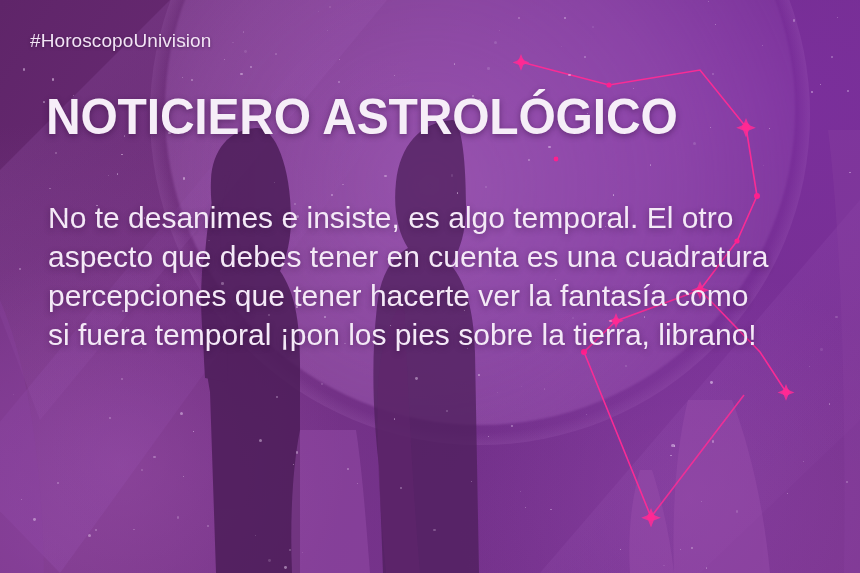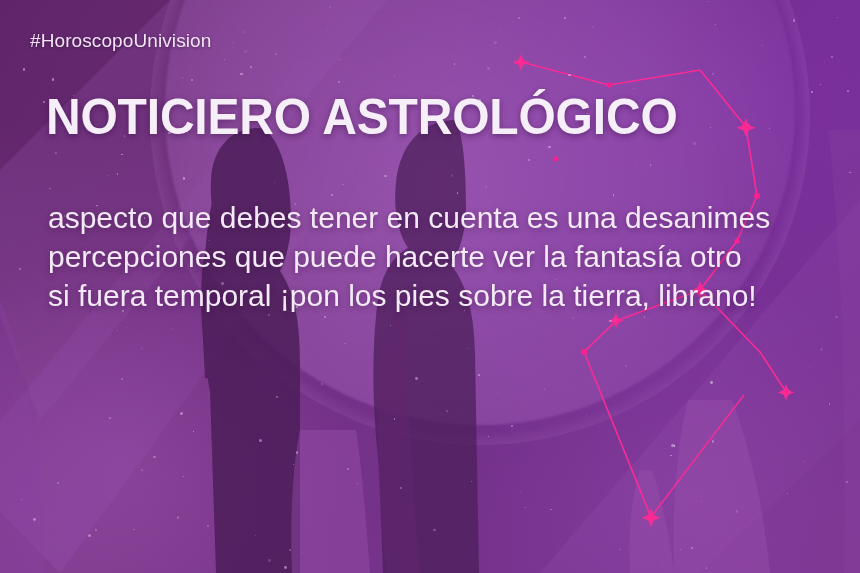--- a/index.html
+++ b/index.html
@@ -324,18 +324,19 @@
       <div class="star" style="width: 2.60286px; height: 2.60286px; left: 51.8498px; top: 78.439px; opacity: 0.55;"></div>
       <div class="star" style="width: 1.83279px; height: 1.83279px; left: 584.137px; top: 55.7353px; opacity: 0.36;"></div>
       <div class="star" style="width: 2.3444px; height: 2.3444px; left: 484.822px; top: 185.615px; opacity: 0.18;"></div>
     </div>
 
   <div id="hashtag">#HoroscopoUnivision</div>
 
   <div id="title">NOTICIERO ASTROLÓGICO</div>
 
   <div id="body">
-      <span class="ln">aspecto que debes tener en cuenta es una desanimes</span>
-      <span class="ln">percepciones que puede hacerte ver la fantasía otro</span>
+      <span class="ln">No te desanimes e insiste, es algo temporal. El otro</span>
+      <span class="ln">aspecto que debes tener en cuenta es una cuadratura</span>
+      <span class="ln">percepciones que tener hacerte ver la fantasía como</span>
       <span class="ln">si fuera temporal ¡pon los pies sobre la tierra, librano!</span>
     </div>
 
 </div>
 
 </body></html>

